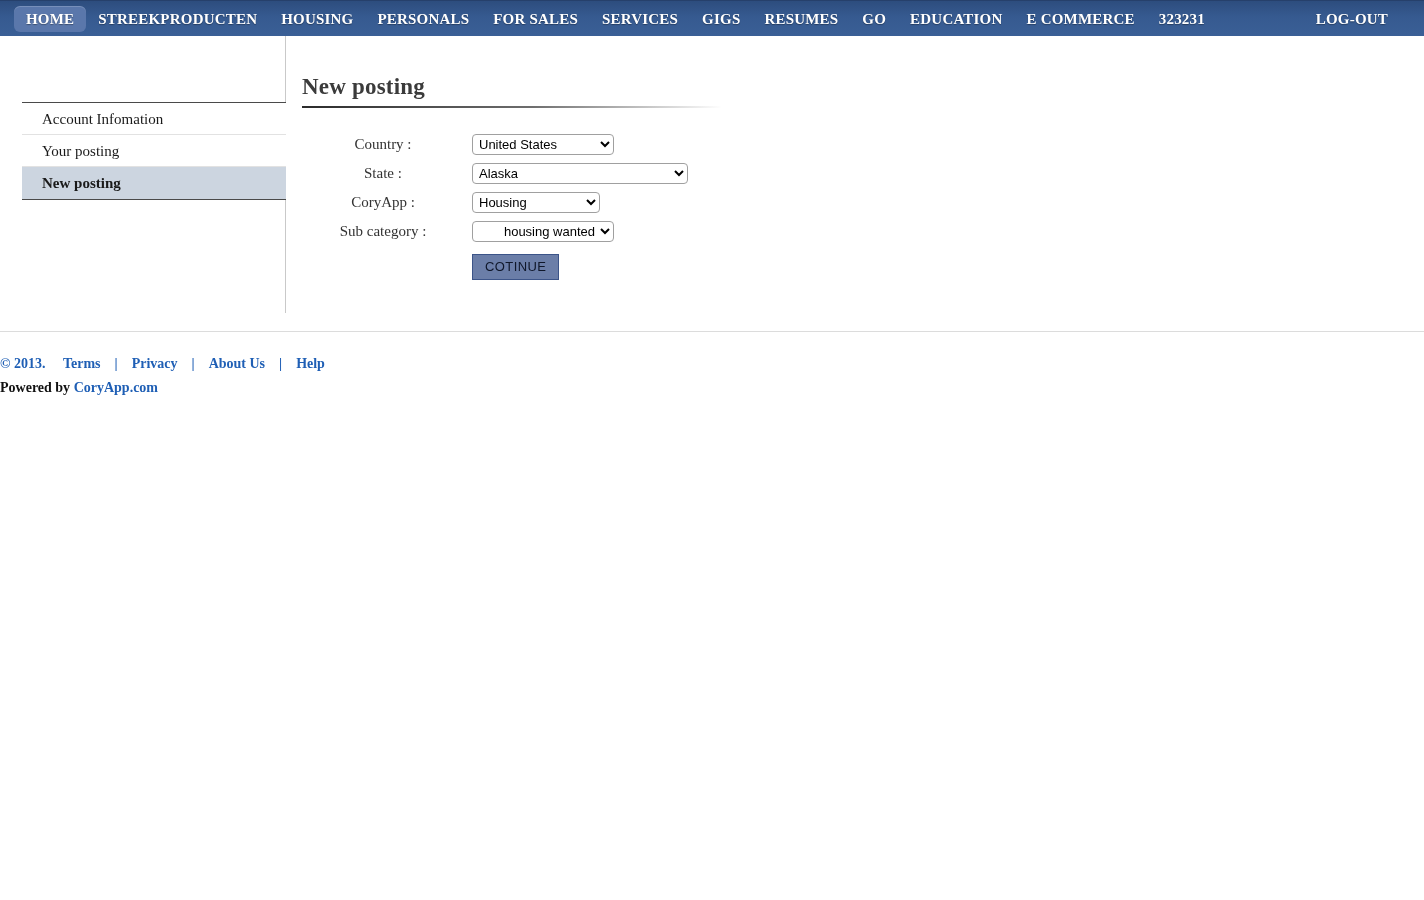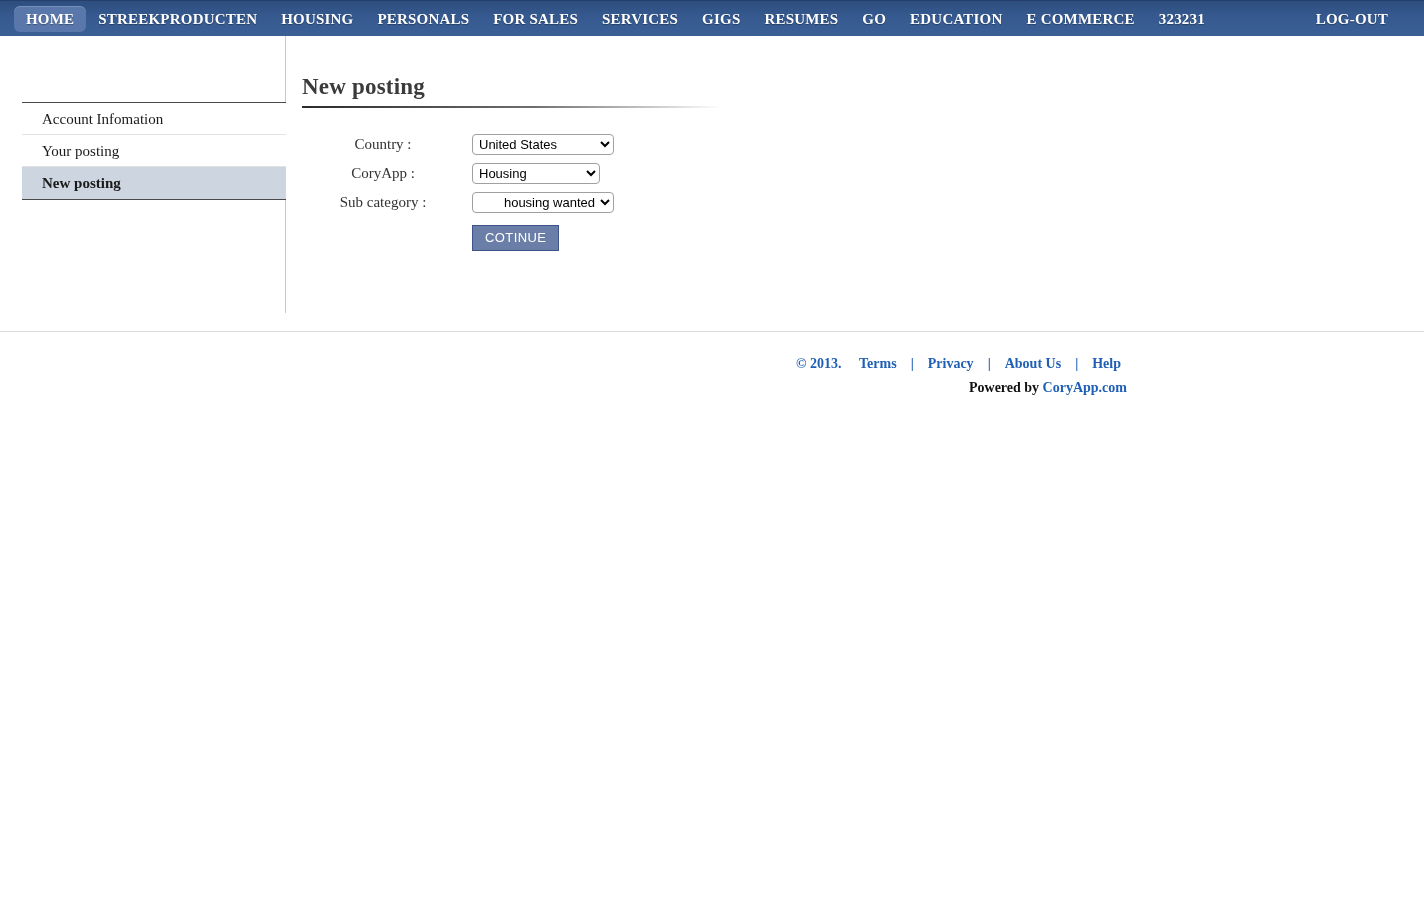--- a/index.html
+++ b/index.html
@@ -143,39 +143,39 @@
     border-radius: 4px;
   }
   select.w-country { width: 142px; }
   select.w-state   { width: 216px; }
   select.w-cat     { width: 128px; }
   select.w-sub     { width: 142px; text-align: right; }
 
   .btn-continue {
     font-family: "Liberation Sans", "DejaVu Sans", sans-serif;
     font-size: 13px;
-    color: #ffffff;
+    color: #0f172a;
     background: #6b7ea8;
     border: 1px solid #3c5488;
     padding: 4px 12px 5px 12px;
     cursor: pointer;
     letter-spacing: 0.4px;
     margin-top: 4px;
   }
 
   
   .footer-rule {
     width: 1424px;
     height: 1px;
     background: #dcdcdc;
     margin-top: 18px;
   }
   .footer {
     width: 1127px;
-    text-align: right;
+    text-align: left;
     padding-top: 24px;
   }
   .footer-line1 {
     font-family: "Liberation Serif", "DejaVu Serif", serif;
     font-size: 14px;
     font-weight: bold;
     color: #1f5fb5;
   }
   .footer-line1 a {
     color: #1f5fb5;
@@ -236,20 +236,24 @@
       <div class="page-title">New posting</div>
       <div class="title-rule"></div>
 
       <table class="form-table">
         <tbody>
             <tr>
               <td class="lbl">Country :</td>
               <td><select class="w-country"><option>United States</option></select></td>
             </tr>
             <tr>
+              <td class="lbl">State :</td>
+              <td><select class="w-state"><option>Alaska</option></select></td>
+            </tr>
+            <tr>
               <td class="lbl">CoryApp :</td>
               <td><select class="w-cat"><option>Housing</option></select></td>
             </tr>
             <tr>
               <td class="lbl">Sub category :</td>
               <td><select class="w-sub"><option>housing wanted</option></select></td>
             </tr>
             <tr>
               <td class="lbl"></td>
               <td><button class="btn-continue" type="button">COTINUE</button></td>

